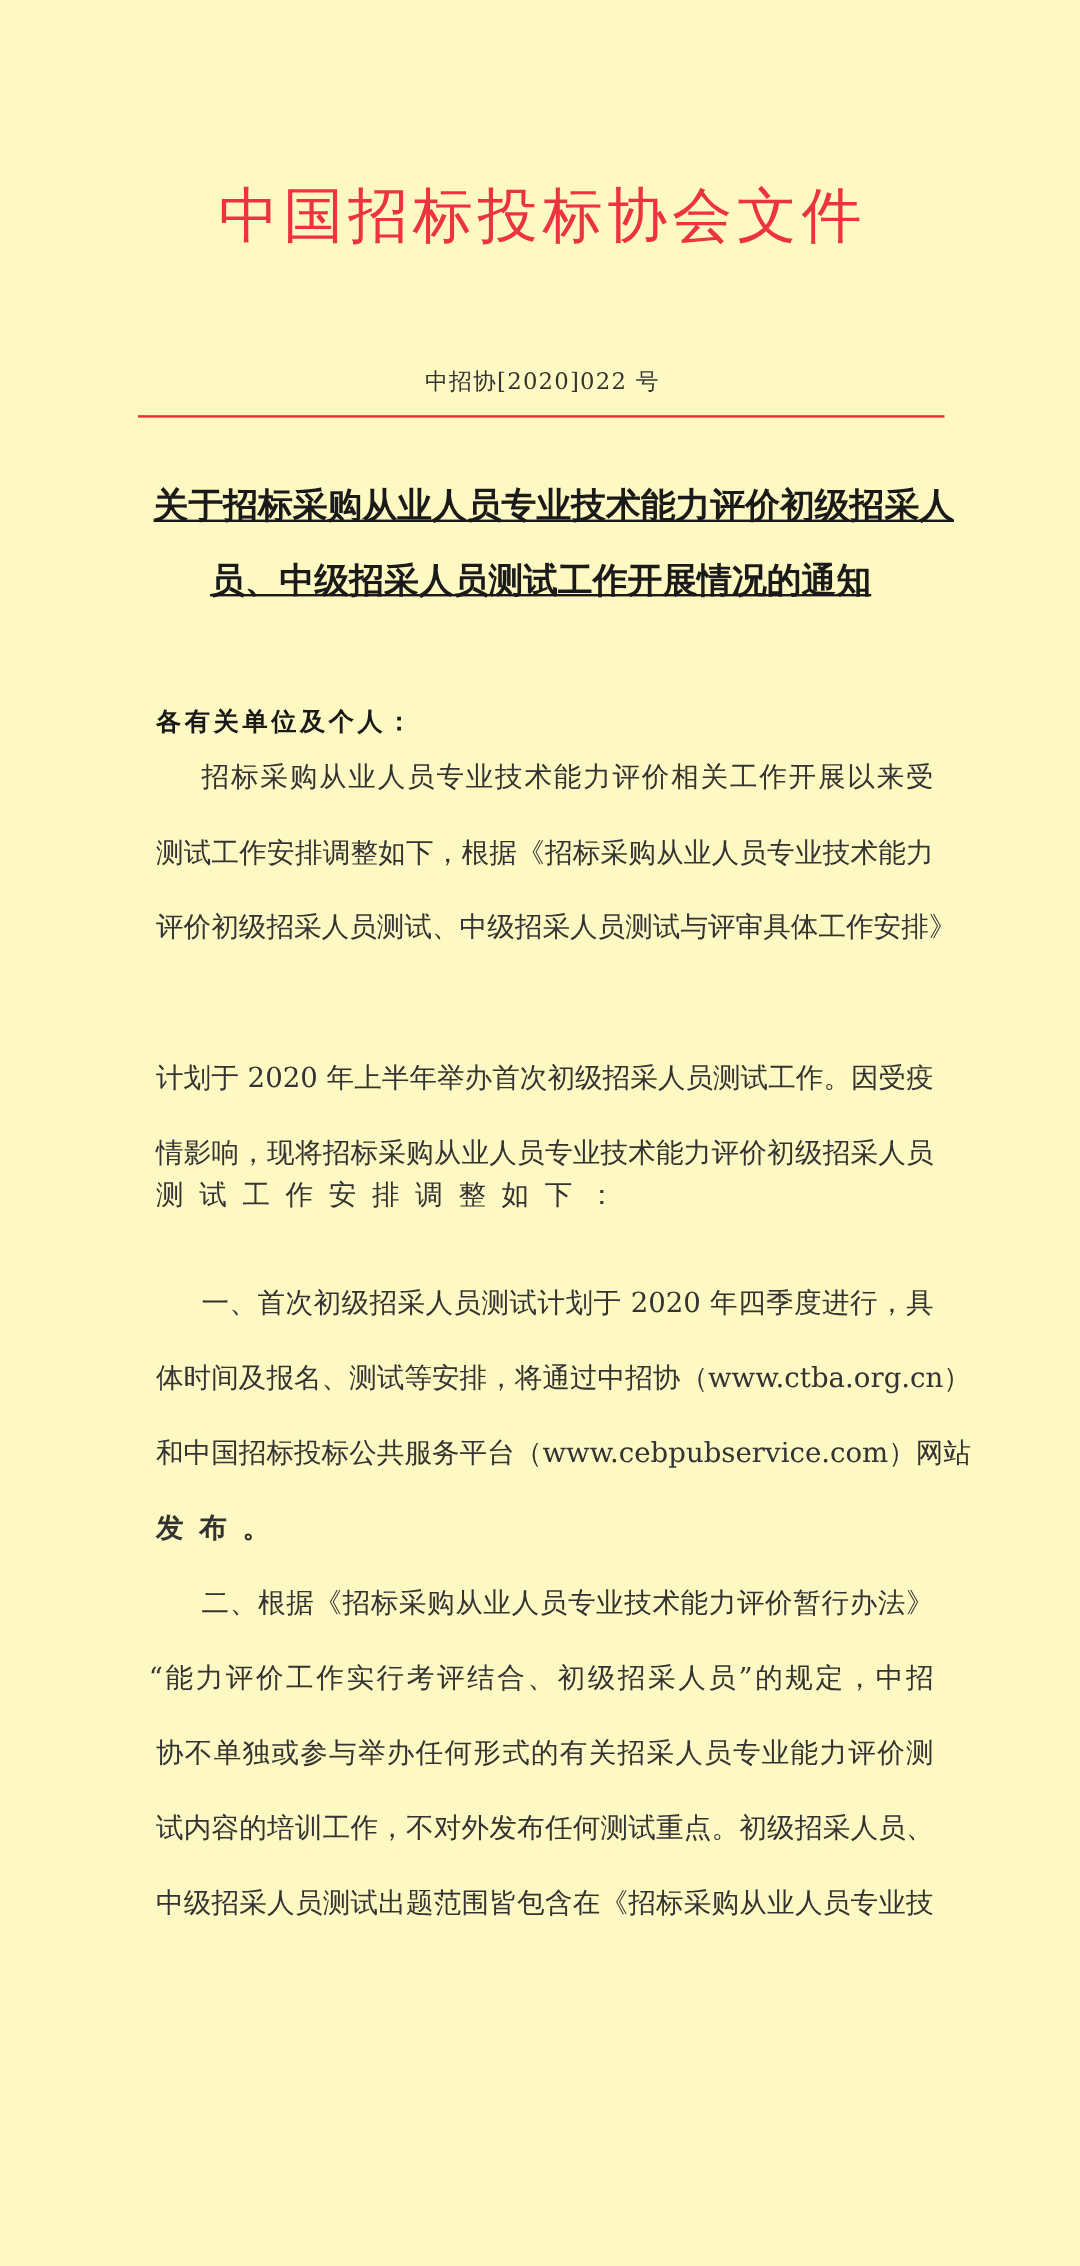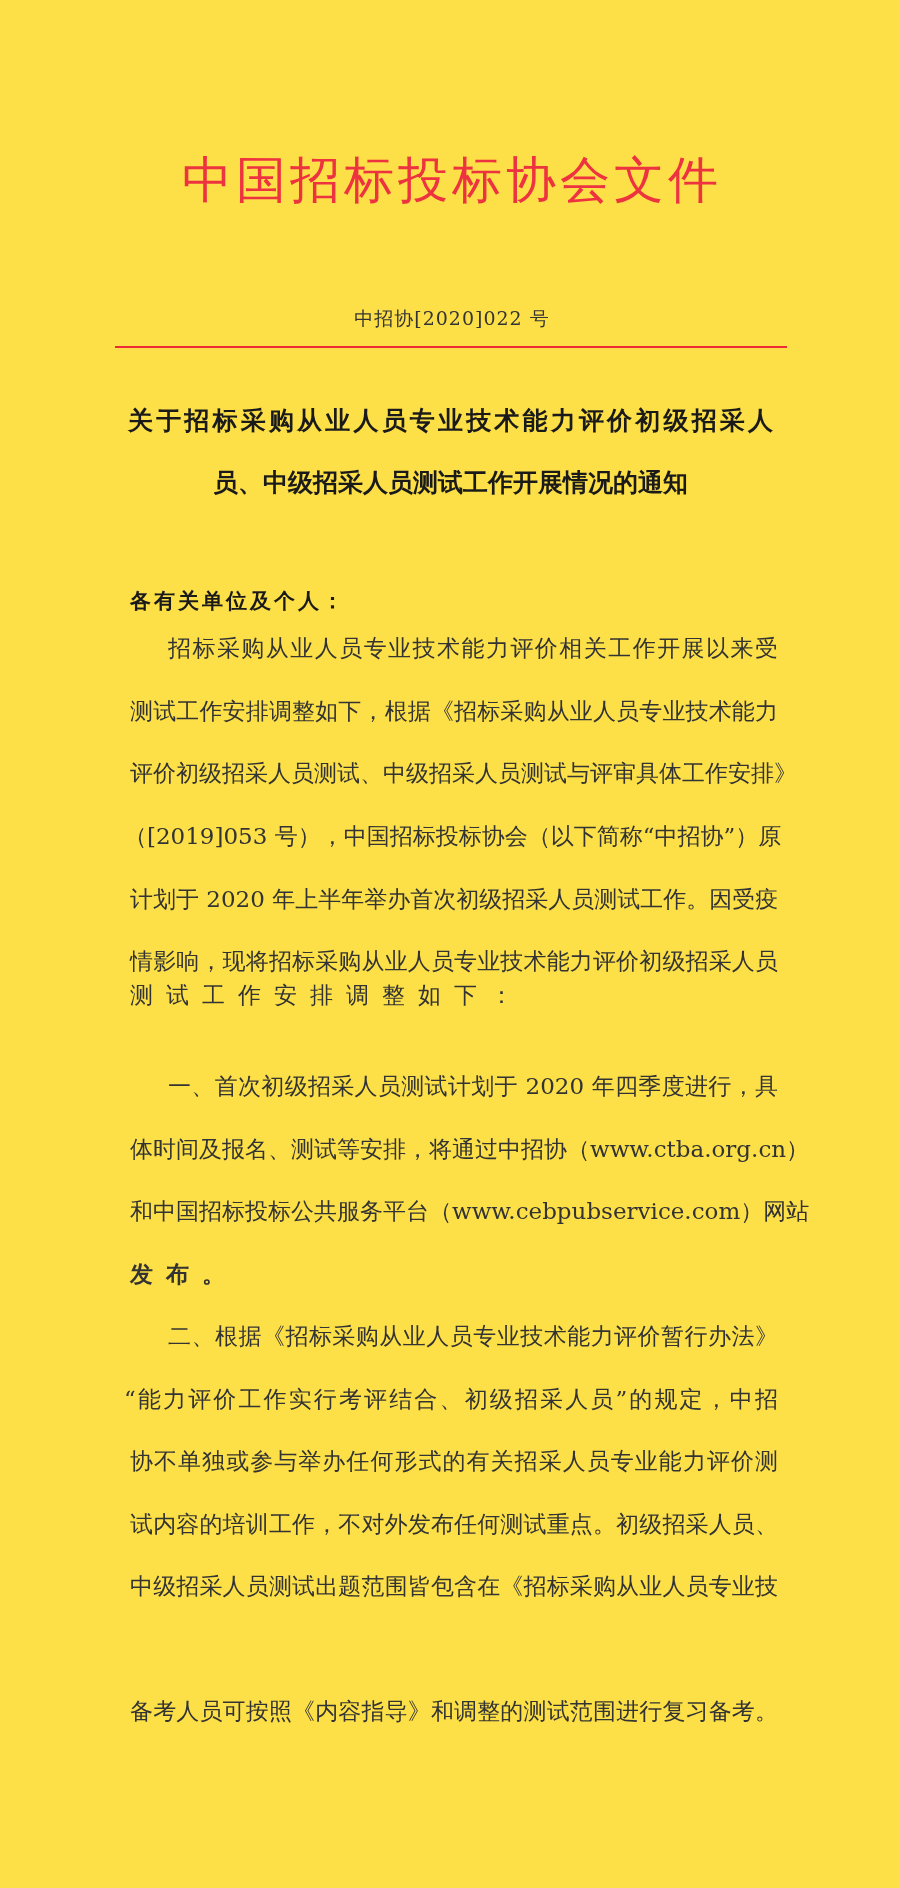--- a/index.html
+++ b/index.html
@@ -12,21 +12,21 @@
     height: 1888px;
     position: relative;
     overflow: hidden;
     font-family: "DejaVu Serif", "Liberation Serif", serif;
     color: #2a2a2a;
   }
   .page {
     position: absolute;
     left: 0; top: 0;
     width: 900px; height: 1888px;
-    background: #fde047;
+    background: #fef9c3;
   }
   .masthead {
     position: absolute;
     left: 0; top: 148px;
     width: 904px;
     text-align: center;
     font-family: "DejaVu Serif", "Liberation Serif", serif;
     font-size: 50px;
     line-height: 64px;
     letter-spacing: 4px;
@@ -48,24 +48,25 @@
     left: 115px; top: 346px;
     width: 672px; height: 2px;
     background: #ee2a36;
   }
   .title-line {
     position: absolute;
     left: 120px;
     width: 665px;
     font-family: "DejaVu Serif", "Liberation Serif", serif;
     font-weight: bold;
-    font-size: 25px;
+    font-size: 29px;
     line-height: 34px;
     color: #1a1a1a;
     white-space: nowrap;
+    text-decoration: underline;
   }
   .title-line.l1 { top: 404px; text-align: justify; text-align-last: justify; left: 128px; width: 645px; }
   .title-line.l2 { top: 466px; text-align: center; left: 118px; width: 665px; }
   .salutation {
     position: absolute;
     left: 130px; top: 586px;
     font-family: "DejaVu Sans", "Liberation Sans", sans-serif;
     font-weight: bold;
     font-size: 21px;
     line-height: 30px;
@@ -98,30 +99,28 @@
   <div class="red-rule"></div>
 
   <div class="title-line l1">关于招标采购从业人员专业技术能力评价初级招采人</div>
   <div class="title-line l2">员、中级招采人员测试工作开展情况的通知</div>
 
   <div class="salutation">各有关单位及个人：</div>
 
   <div class="body-line indent" style="top:633px;">招标采购从业人员专业技术能力评价相关工作开展以来受</div>
   <div class="body-line" style="top:696px;">测试工作安排调整如下，根据《招标采购从业人员专业技术能力</div>
   <div class="body-line" style="top:758px;">评价初级招采人员测试、中级招采人员测试与评审具体工作安排》</div>
-  <div class="body-line" style="top:821px; left:124px; width:654px;">（[2019]053 号），中国招标投标协会（以下简称“中招协”）原</div>
   <div class="body-line" style="top:884px;">计划于 2020 年上半年举办首次初级招采人员测试工作。因受疫</div>
   <div class="body-line" style="top:946px;">情影响，现将招标采购从业人员专业技术能力评价初级招采人员</div>
   <div class="body-line last" style="top:981px;font-family:Liberation Serif, serif;">测试工作安排调整如下：</div>
 
   <div class="body-line indent" style="top:1071px;">一、首次初级招采人员测试计划于 2020 年四季度进行，具</div>
   <div class="body-line" style="top:1196px;">和中国招标投标公共服务平台（www.cebpubservice.com）网站</div>
   <div class="body-line" style="top:1134px;">体时间及报名、测试等安排，将通过中招协（www.ctba.org.cn）</div>
   <div class="body-line last" style="top:1259px;font-weight:bold;">发布。</div>
 
   <div class="body-line indent" style="top:1321px;">二、根据《招标采购从业人员专业技术能力评价暂行办法》</div>
   <div class="body-line" style="top:1384px; left:124px; width:654px;">“能力评价工作实行考评结合、初级招采人员”的规定，中招</div>
   <div class="body-line" style="top:1446px;">协不单独或参与举办任何形式的有关招采人员专业能力评价测</div>
   <div class="body-line" style="top:1509px;">试内容的培训工作，不对外发布任何测试重点。初级招采人员、</div>
   <div class="body-line" style="top:1571px;">中级招采人员测试出题范围皆包含在《招标采购从业人员专业技</div>
-  <div class="body-line" style="top:1696px;">备考人员可按照《内容指导》和调整的测试范围进行复习备考。</div>
 
 </div>
 
 </body></html>

